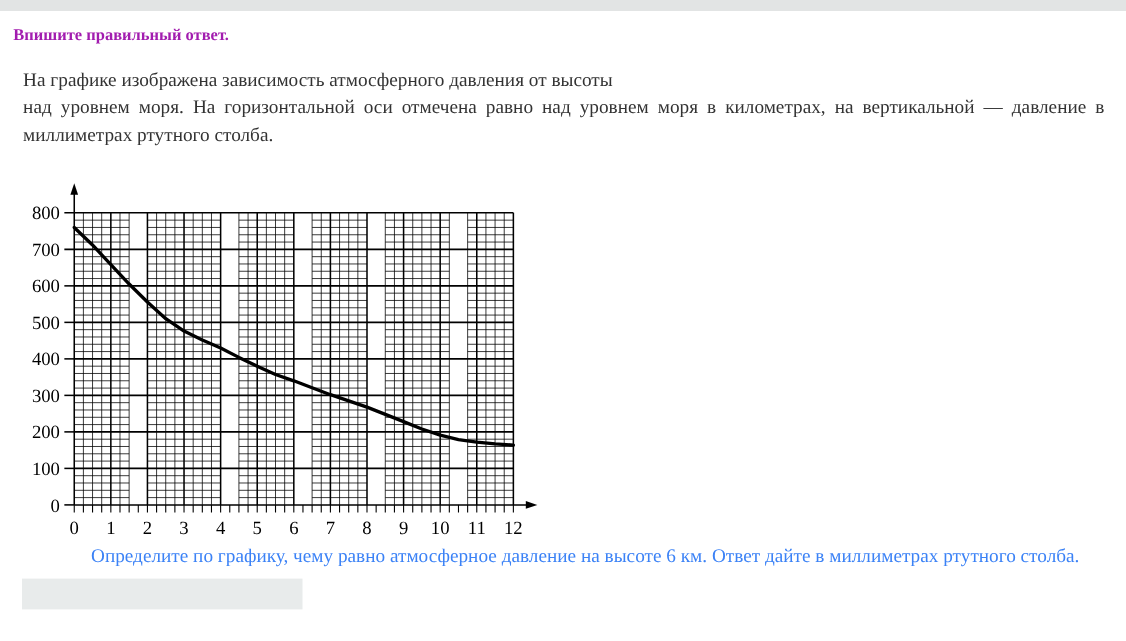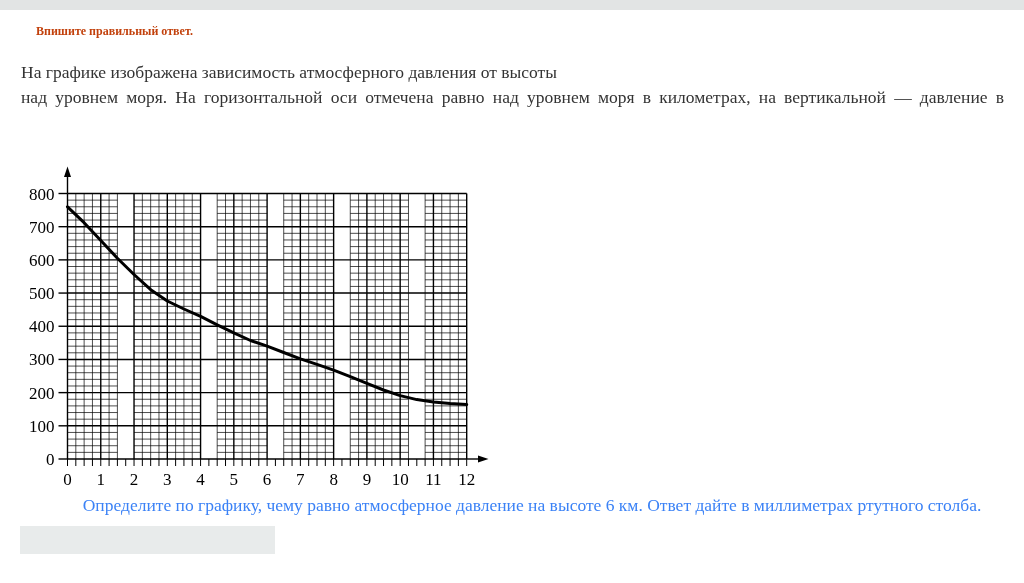--- a/index.html
+++ b/index.html
@@ -1,36 +1,37 @@
 <!DOCTYPE html>
 <html><head>
 <meta charset="utf-8">
 <style>
   html,body{margin:0;padding:0;background:#ffffff;}
   body{width:1024px;height:583px;position:relative;font-family:"Liberation Serif","DejaVu Serif",serif;color:#333;}
   .topbar{position:absolute;left:0;top:0;width:1024px;height:10px;background:#e2e4e4;}
-  .title{position:absolute;left:36px;top:24px;font-size:12px;font-weight:bold;color:#c2410c;}
+  .title{position:absolute;left:12px;top:24px;font-size:15px;font-weight:bold;color:#a21caf;}
   .para{position:absolute;left:21px;top:60px;width:983px;font-size:17.5px;color:#333;}
   .para .pline{line-height:25px;white-space:nowrap;}
   .para .pline.justified{white-space:normal;text-align:justify;text-align-last:justify;}
   .chart-wrap{position:absolute;left:20px;top:163px;width:475px;height:330px;}
   svg text{font-family:"Liberation Serif","DejaVu Serif",serif;fill:#000;}
   .question{position:absolute;left:37px;top:494px;width:990px;font-size:17.5px;line-height:22px;color:#3b82f6;text-align:center;}
   .answer-input{position:absolute;left:20px;top:526px;width:255px;height:28px;background:#e8ebeb;border:none;outline:none;font-size:16px;font-family:"Liberation Serif",serif;padding:0 8px;box-sizing:border-box;color:#333;}
 </style>
 </head>
 <body>
 
 <div class="topbar"></div>
 
 <div class="title">Впишите правильный ответ.</div>
 
 <div class="para">
   <div class="pline">На графике изображена зависимость атмосферного давления от высоты</div>
   <div class="pline justified">над уровнем моря. На горизонтальной оси отмечена равно над уровнем моря в километрах, на вертикальной — давление в</div>
+  <div class="pline">миллиметрах ртутного столба.</div>
 </div>
 
 <div class="chart-wrap">
   <svg id="chart-svg" width="475" height="330" viewBox="0 0 475 330">
       <line x1="47.5" y1="289.3625" x2="97.4" y2="289.3625" stroke="#000" stroke-width="0.7"></line>
       <line x1="114.03333333333333" y1="289.3625" x2="180.56666666666666" y2="289.3625" stroke="#000" stroke-width="0.7"></line>
       <line x1="197.2" y1="289.3625" x2="247.1" y2="289.3625" stroke="#000" stroke-width="0.7"></line>
       <line x1="263.73333333333335" y1="289.3625" x2="313.6333333333333" y2="289.3625" stroke="#000" stroke-width="0.7"></line>
       <line x1="330.26666666666665" y1="289.3625" x2="388.4833333333333" y2="289.3625" stroke="#000" stroke-width="0.7"></line>
       <line x1="405.1166666666667" y1="289.3625" x2="446.7" y2="289.3625" stroke="#000" stroke-width="0.7"></line>

